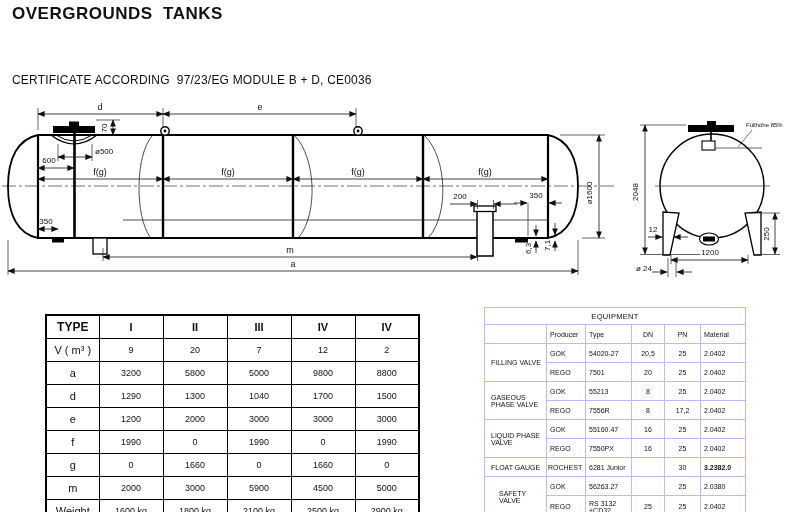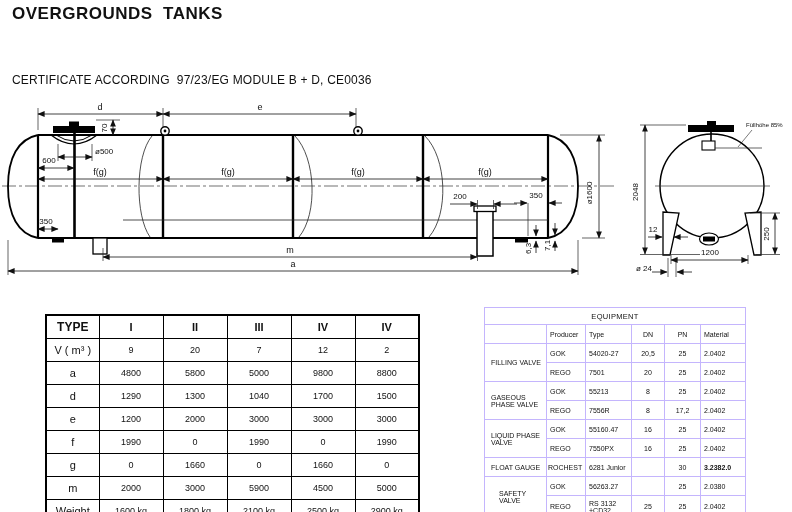--- a/index.html
+++ b/index.html
@@ -215,21 +215,21 @@
   <tr>
     <td class="lbl">V  ( m³ )</td>
     <td>9</td>
     <td>20</td>
     <td>7</td>
     <td>12</td>
     <td>2</td>
   </tr>
   <tr>
     <td class="lbl">a</td>
-    <td>4800</td>
+    <td>3200</td>
     <td>5800</td>
     <td>5000</td>
     <td>9800</td>
     <td>8800</td>
   </tr>
   <tr>
     <td class="lbl">d</td>
     <td>1290</td>
     <td>1300</td>
     <td>1040</td>

